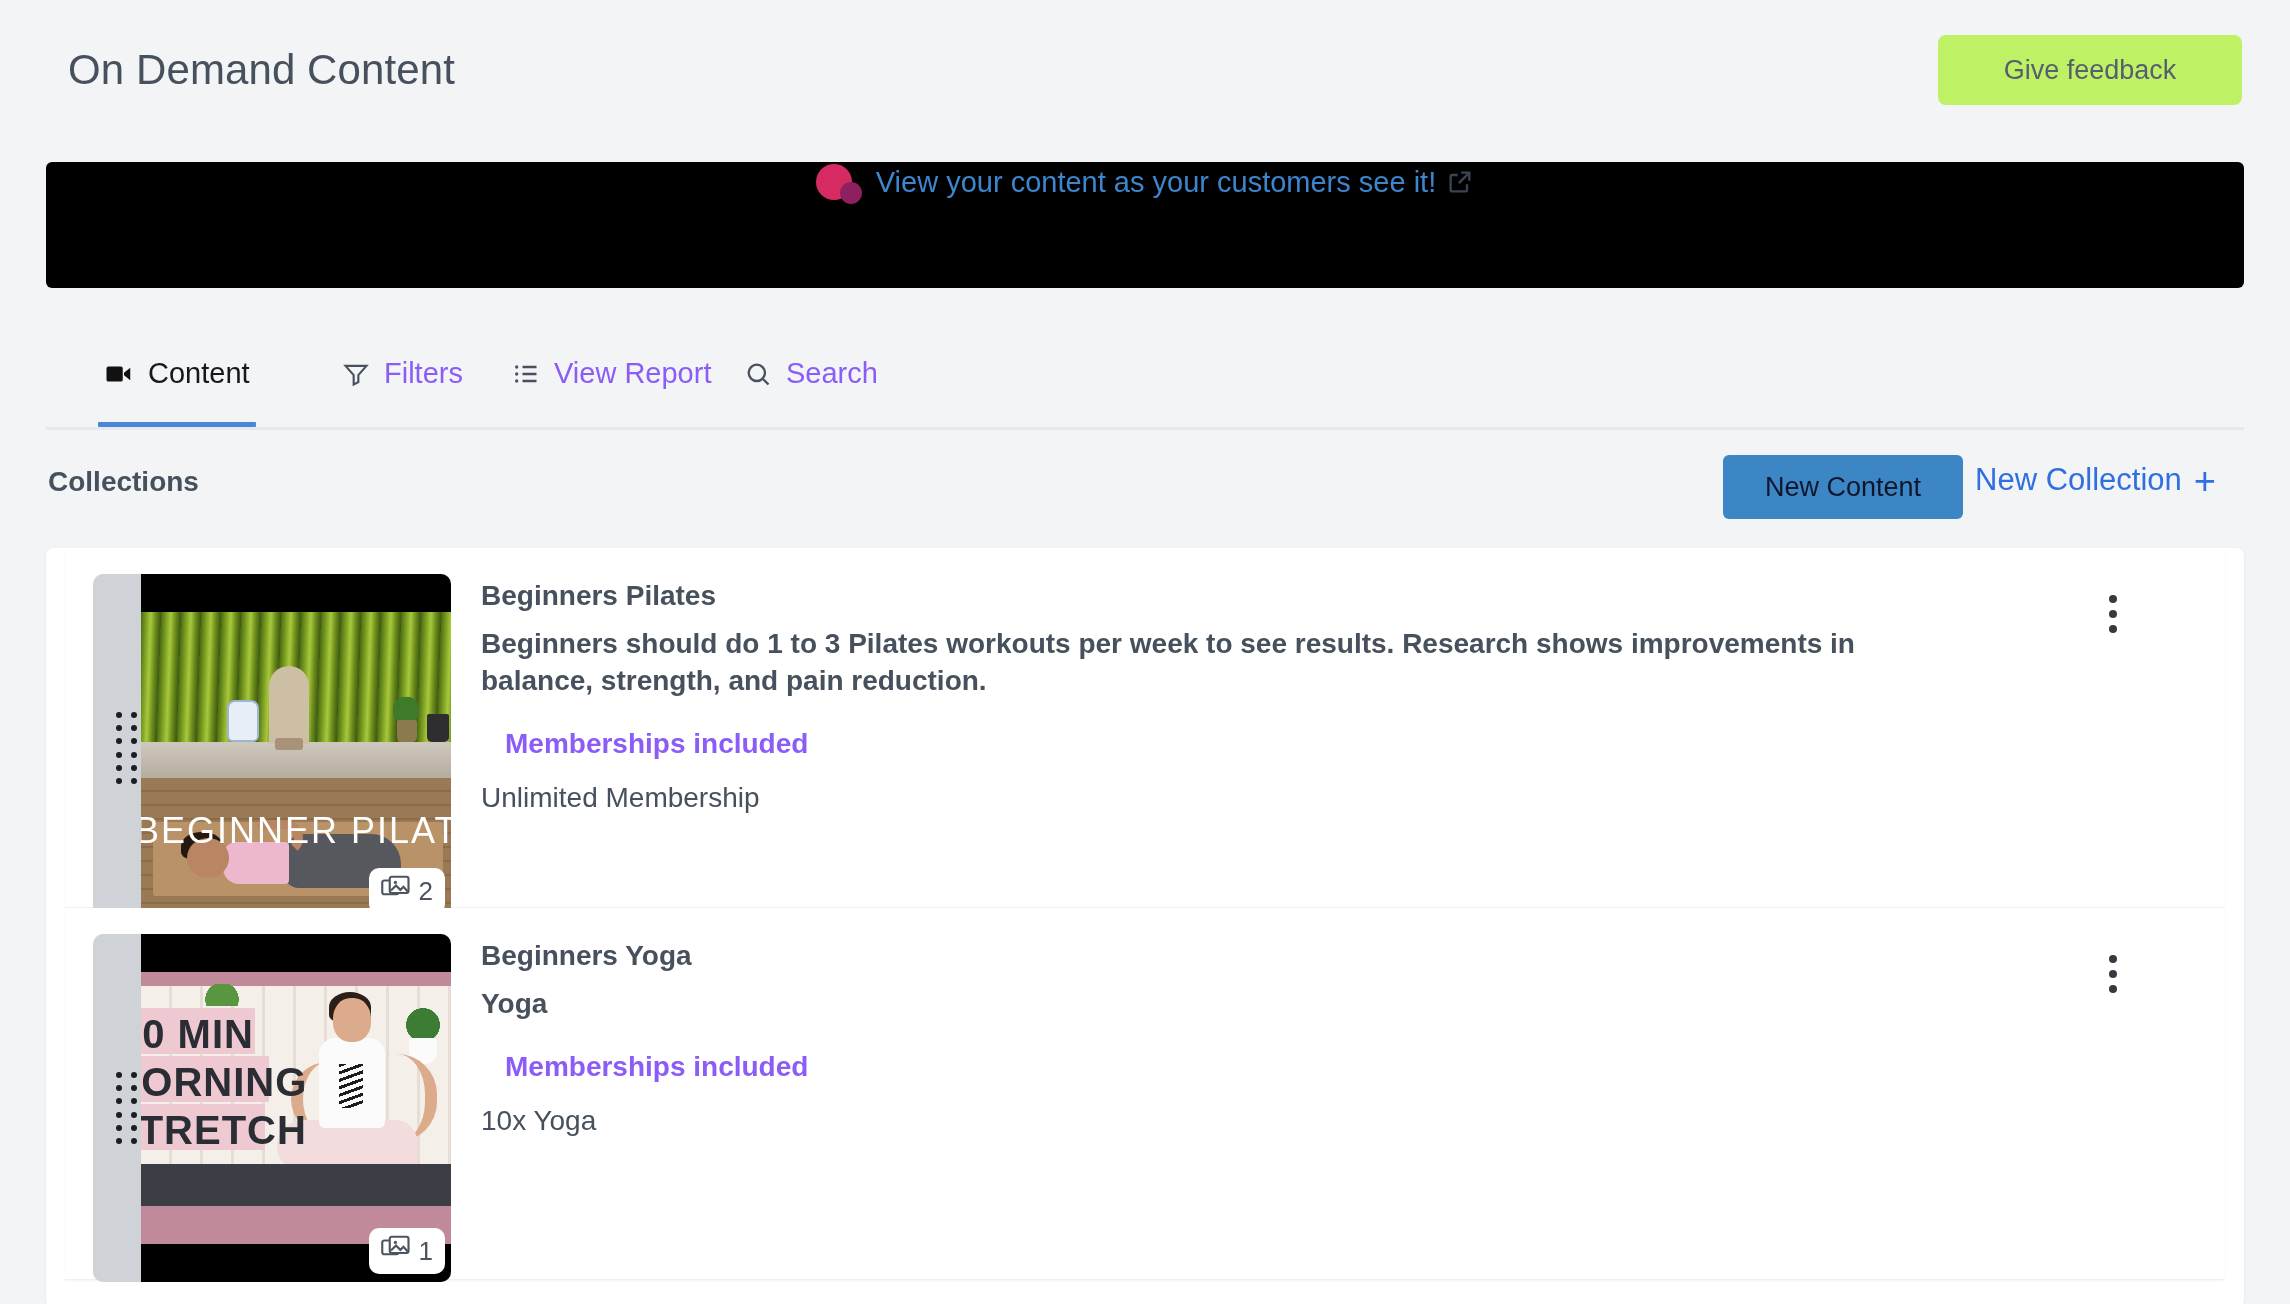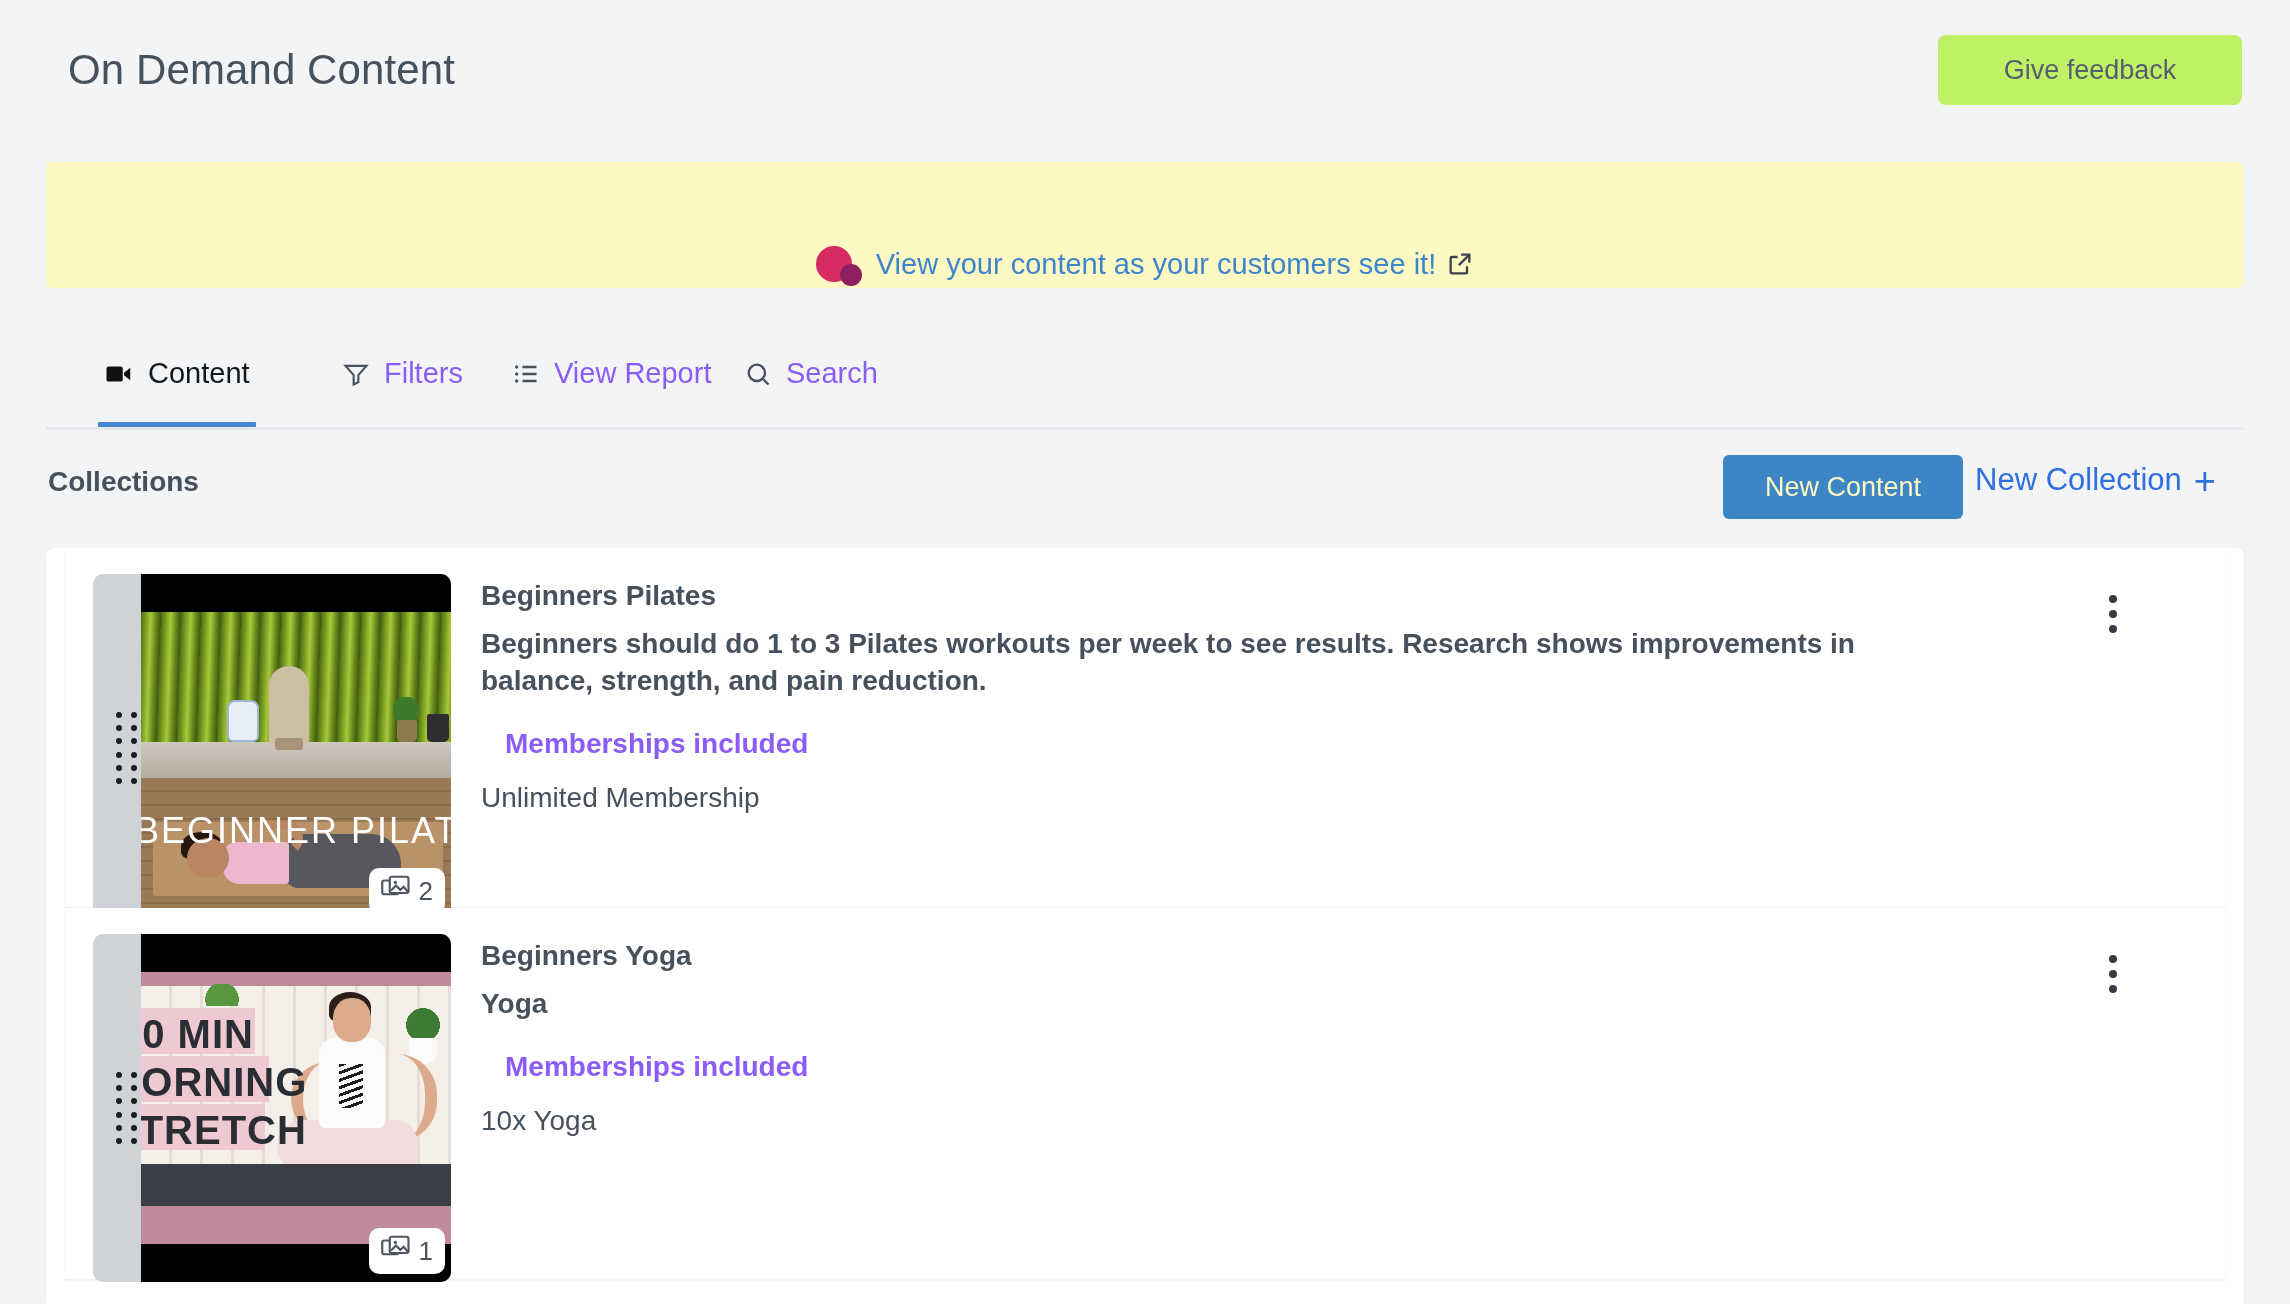--- a/index.html
+++ b/index.html
@@ -26,22 +26,22 @@
     background: #bef264; border: none; border-radius: 8px;
     color: #555f6d; font-size: 27px;
     font-family: "Liberation Sans", sans-serif;
     cursor: pointer;
   }
 
   
   .banner {
     position: absolute; left: 46px; top: 162px;
     width: 2198px; height: 126px;
-    background: #fef9c3; border-radius: 6px;
-    display: flex; align-items: flex-end; justify-content: center;
+    background: #000000; border-radius: 6px;
+    display: flex; align-items: flex-start; justify-content: center;
     gap: 0px;
   }
   .banner-inner { display: flex; align-items: center; gap: 14px; }
   .brand-logo { position: relative; width: 46px; height: 44px; flex: none; }
   .brand-logo .c1 {
     position: absolute; left: 0; top: 2px; width: 36px; height: 36px;
     border-radius: 50%; background: #d62a62;
   }
   .brand-logo .c2 {
     position: absolute; left: 24px; top: 20px; width: 22px; height: 22px;
@@ -82,21 +82,21 @@
   .collections-bar {
     position: absolute; left: 46px; top: 452px; width: 2198px; height: 76px;
   }
   .collections-title {
     position: absolute; left: 2px; top: 14px;
     font-size: 28px; font-weight: bold; color: #47505d;
   }
   .new-content-btn {
     position: absolute; right: 281px; top: 3px;
     width: 240px; height: 64px;
-    background: #3d86c6; color: #fef9c3; border: none; border-radius: 6px;
+    background: #3d86c6; color: #0f172a; border: none; border-radius: 6px;
     font-size: 27px; font-family: "Liberation Sans", sans-serif; cursor: pointer;
   }
   .new-collection-link {
     position: absolute; right: 28px; top: 10px;
     font-size: 31px; color: #2f6fe0; cursor: pointer;
     display: flex; gap: 12px; white-space: nowrap;
   }
   .plus-ico { font-size: 38px; line-height: 1; font-weight: 400; }
 
   

